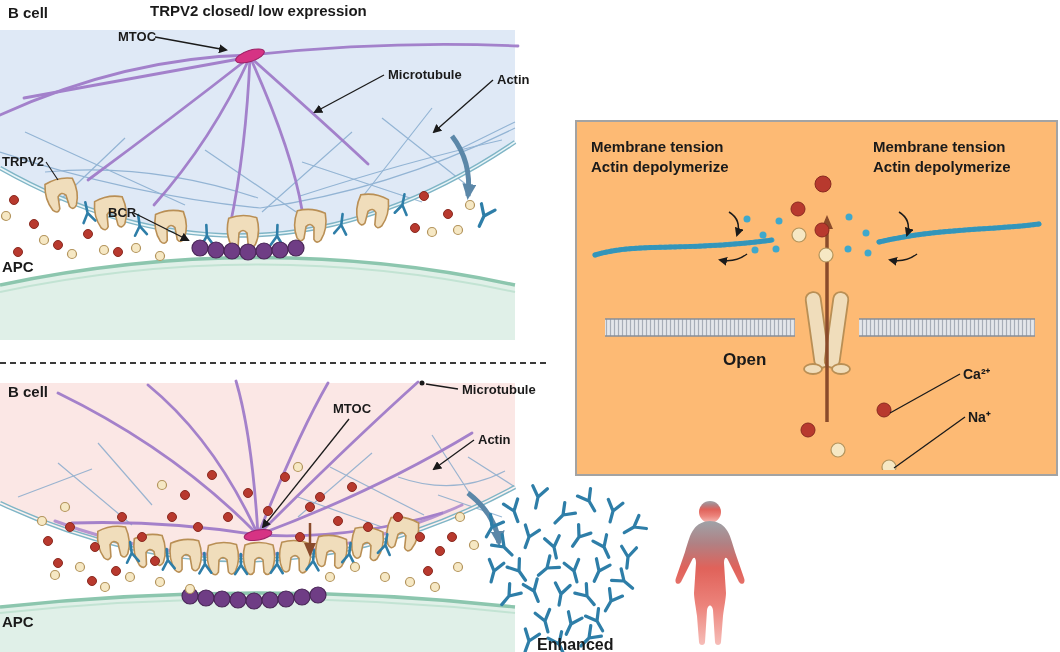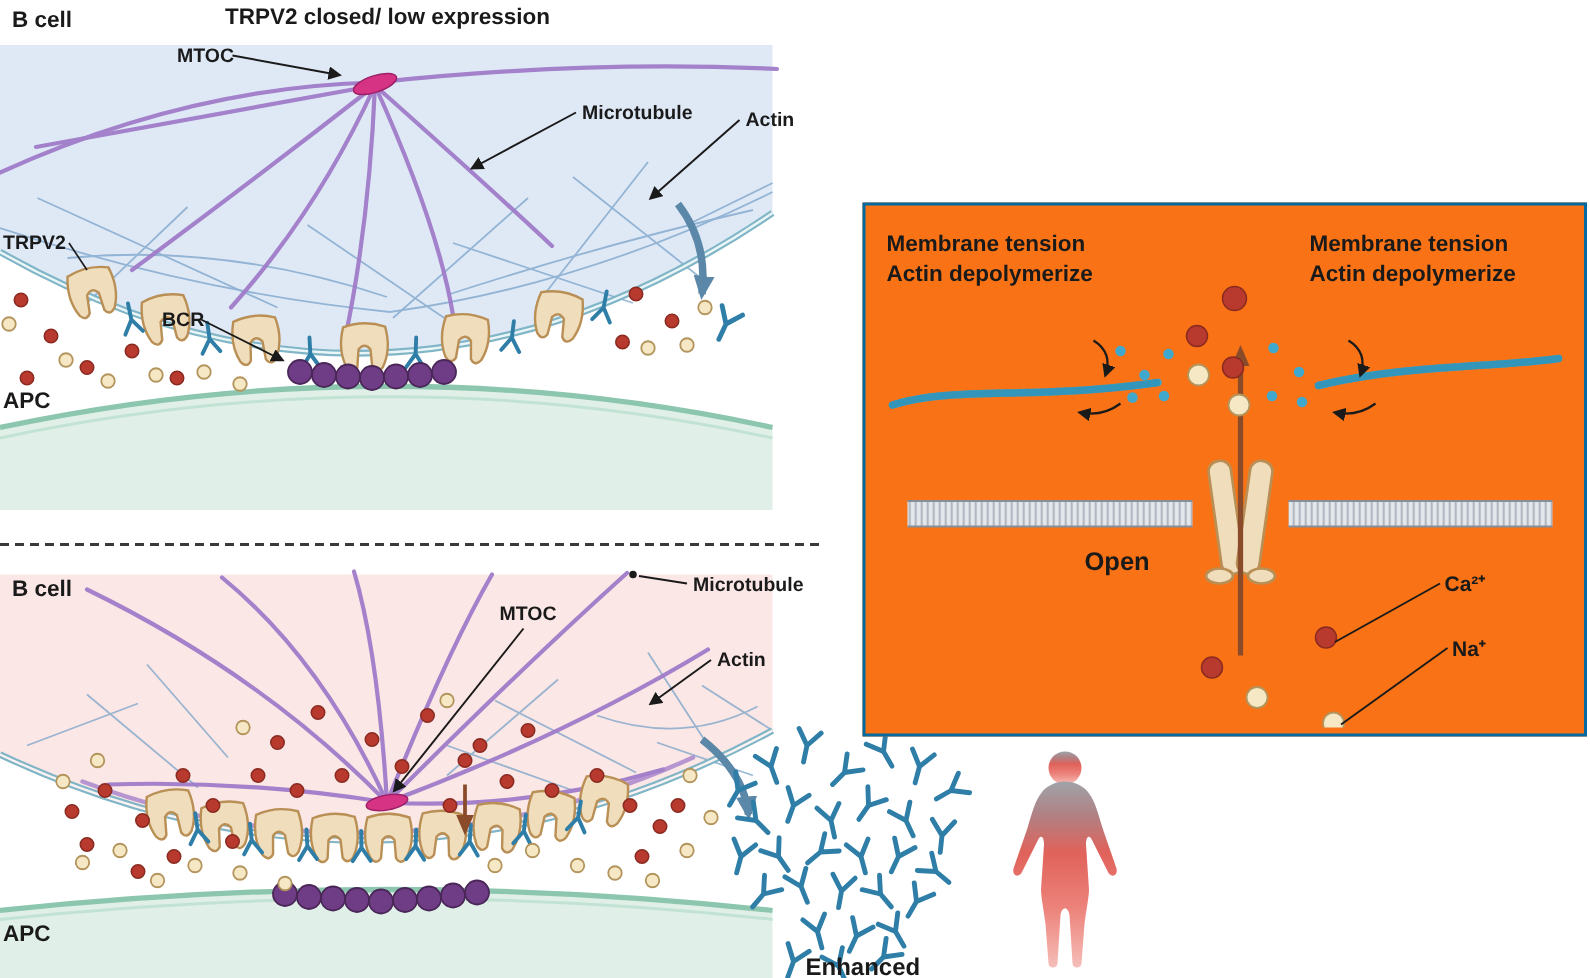--- a/index.html
+++ b/index.html
@@ -4,22 +4,22 @@
 <style>
   html,body{margin:0;padding:0;background:#fff;}
   .stage{position:relative;width:1060px;height:652px;background:#ffffff;overflow:hidden;
          font-family:"Liberation Sans",sans-serif;text-decoration:underline;}
   .abs{position:absolute;}
   svg text{font-family:"Liberation Sans",sans-serif;fill:#1a1a1a;}
   .lbl{font-size:13px;font-weight:bold;}
   .lbl-big{font-size:15px;font-weight:bold;}
   .lbl-open{font-size:17px;font-weight:bold;}
   .lbl-ion{font-size:14px;font-weight:bold;}
-  .inset-box{position:absolute;left:575px;top:135px;width:479px;height:352px;
-             border:2px solid #0369a1;background:#f97316;z-index:3;}
+  .inset-box{position:absolute;left:575px;top:120px;width:479px;height:352px;
+             border:2px solid #a3a3a3;background:#fdba74;z-index:3;}
   .dash-sep{position:absolute;left:0;top:362px;width:546px;height:0;
             border-top:2px dashed #3a3a3a;z-index:2;}
 </style>
 </head>
 <body>
 
 <div class="stage">
 
 <svg width="0" height="0" style="position:absolute" aria-hidden="true">
   <defs>

